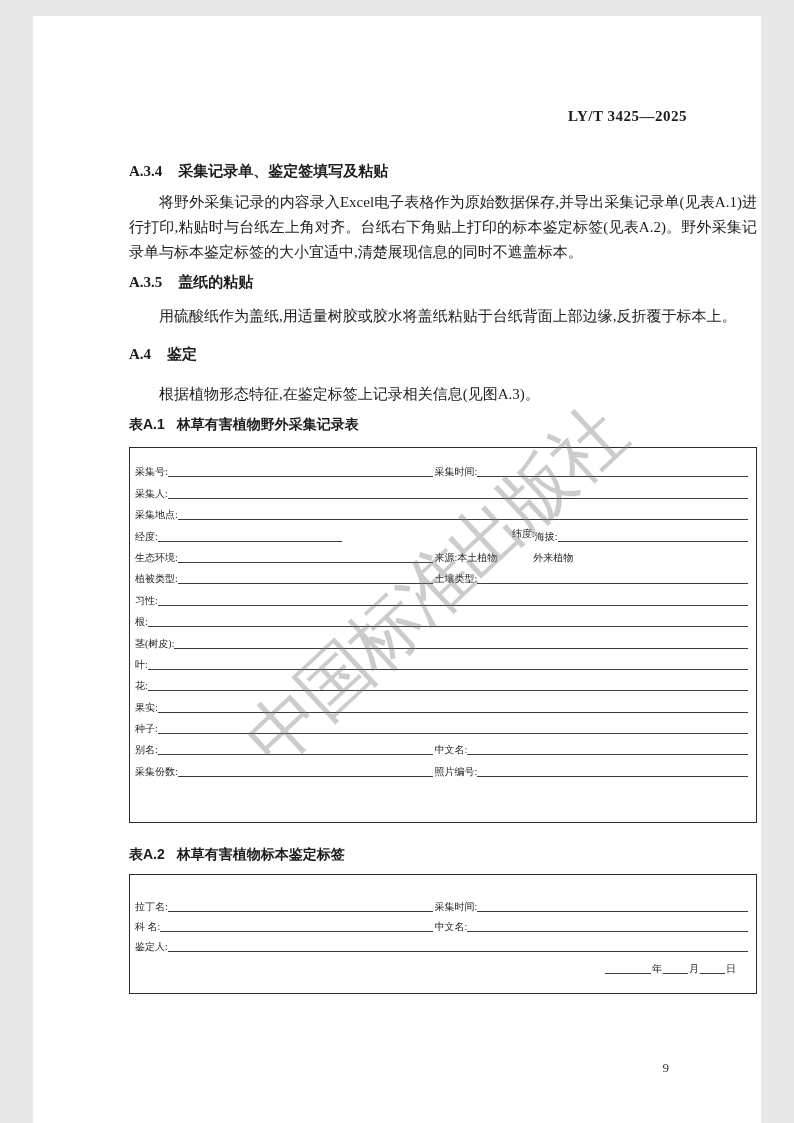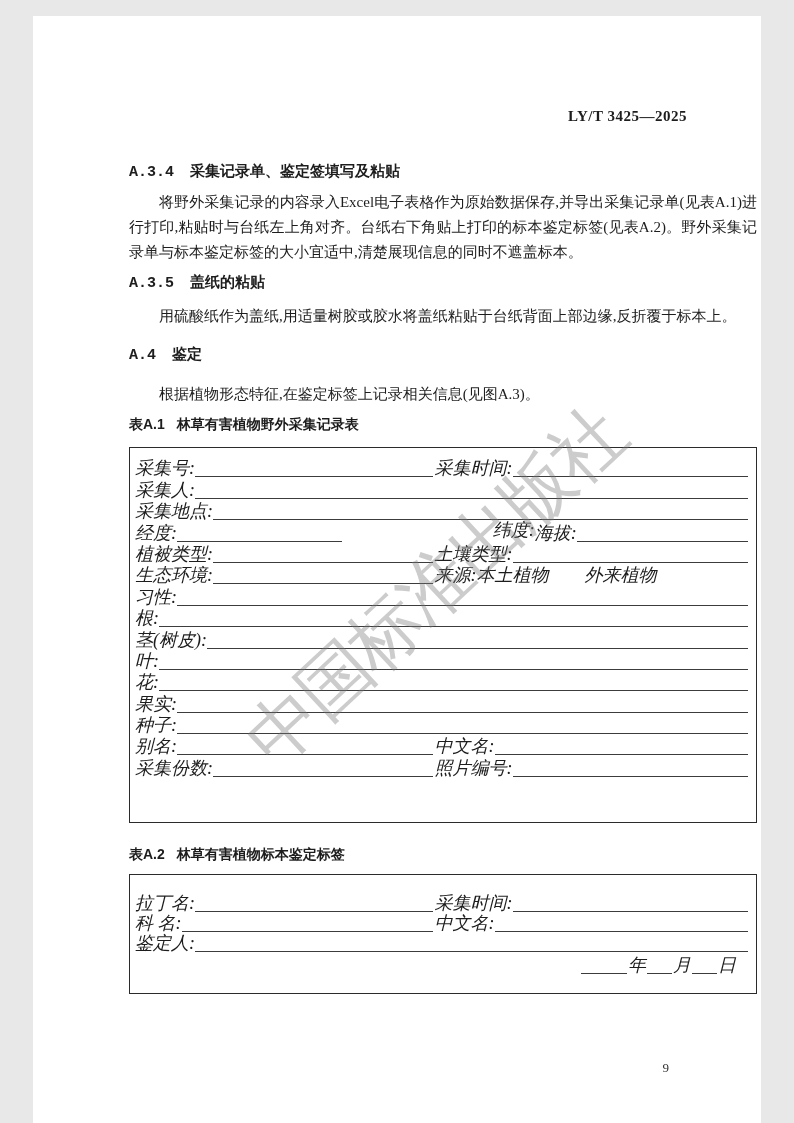--- a/index.html
+++ b/index.html
@@ -8,37 +8,36 @@
     background:#ffffff;overflow:hidden;
     font-family:"Liberation Serif","DejaVu Serif",serif;
     color:#1d1d1d;
   }
   .abs{position:absolute;left:96px;width:628px;}
   .std-code{
     position:absolute;top:92px;right:74px;left:auto;width:auto;
     font-weight:bold;font-size:15px;letter-spacing:.5px;
   }
   .sec-heading{
-    font-family:Liberation Mono, monospace;
+    font-family:Liberation Serif, serif;
     font-weight:bold;font-size:15px;white-space:nowrap;
   }
   .sec-heading .num{margin-right:16px;}
   .para{
     font-size:15px;line-height:25px;text-align:justify;
     text-indent:2em;margin:0;
   }
   .tbl-caption{
     font-family:"Liberation Sans","DejaVu Sans",sans-serif;
     font-weight:bold;font-size:14px;text-align:left;
   }
   .tbl-caption .num{margin-right:12px;}
   .formbox{
     border:1.5px solid #2b2b2b;box-sizing:border-box;
-    font-size:18px;
-    font-style:italic;
+    font-size:10px;
   }
   .t1{top:431px;height:376px;padding:10px 6px 0 5px;}
   .t2{top:858px;height:120px;padding:19px 6px 0 5px;}
   .trow{display:flex;align-items:flex-end;}
   .t1 .trow{height:21.4px;}
   .t2 .trow{height:20px;text-align:center;}
   .fld{display:flex;align-items:flex-end;min-width:0;}
   .w-full{width:100%;}
   .w-a{width:48.7%;}
   .w-b{width:51.3%;}
@@ -125,37 +124,37 @@
           <span class="lbl">纬度:</span>
           <span class="line"></span>
         </span>
       <span class="fld w3c">
           <span class="lbl">海拔:</span>
           <span class="line"></span>
         </span>
     </div>
     <div class="trow">
       <span class="fld w-a">
-          <span class="lbl">植被类型:</span>
-          <span class="line"></span>
-        </span>
-      <span class="fld w-b">
-          <span class="lbl">土壤类型:</span>
-          <span class="line"></span>
-        </span>
-    </div>
-    <div class="trow">
-      <span class="fld w-a">
           <span class="lbl">生态环境:</span>
           <span class="line"></span>
         </span>
       <span class="fld w-b">
           <span class="lbl">来源:本土植物</span>
           <span class="gap"></span>
           <span class="lbl">外来植物</span>
+        </span>
+    </div>
+    <div class="trow">
+      <span class="fld w-a">
+          <span class="lbl">植被类型:</span>
+          <span class="line"></span>
+        </span>
+      <span class="fld w-b">
+          <span class="lbl">土壤类型:</span>
+          <span class="line"></span>
         </span>
     </div>
     <div class="trow">
       <span class="fld w-full">
           <span class="lbl">习性:</span>
           <span class="line"></span>
         </span>
     </div>
     <div class="trow">
       <span class="fld w-full">

